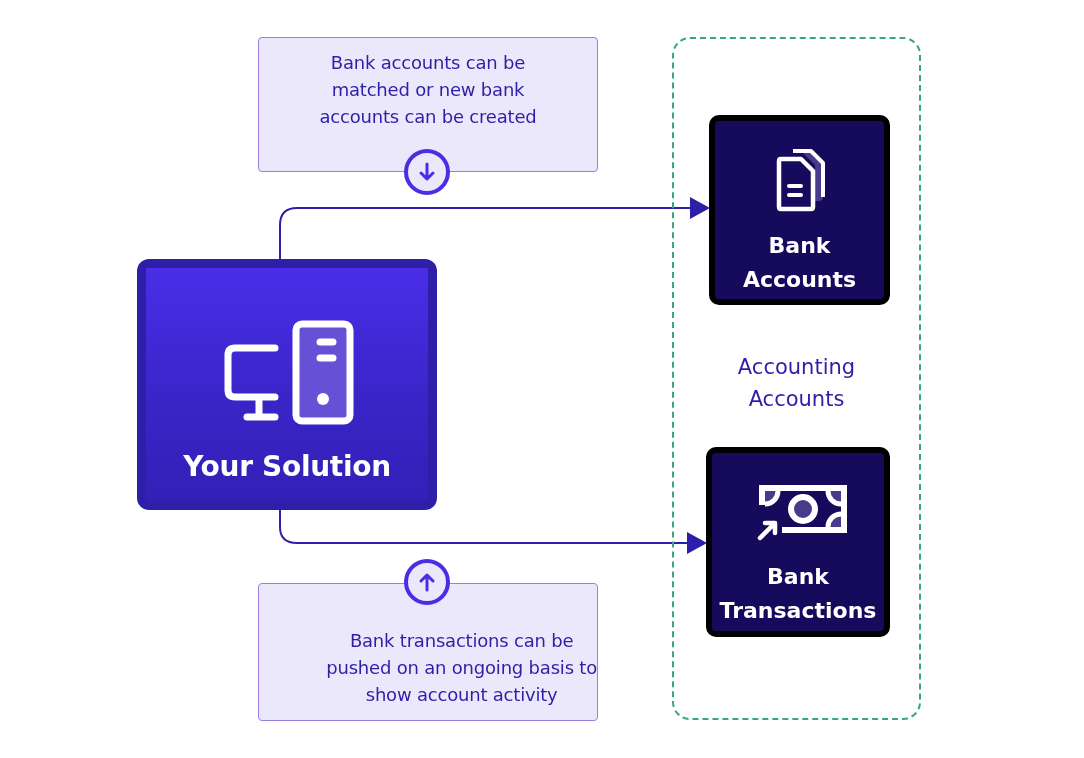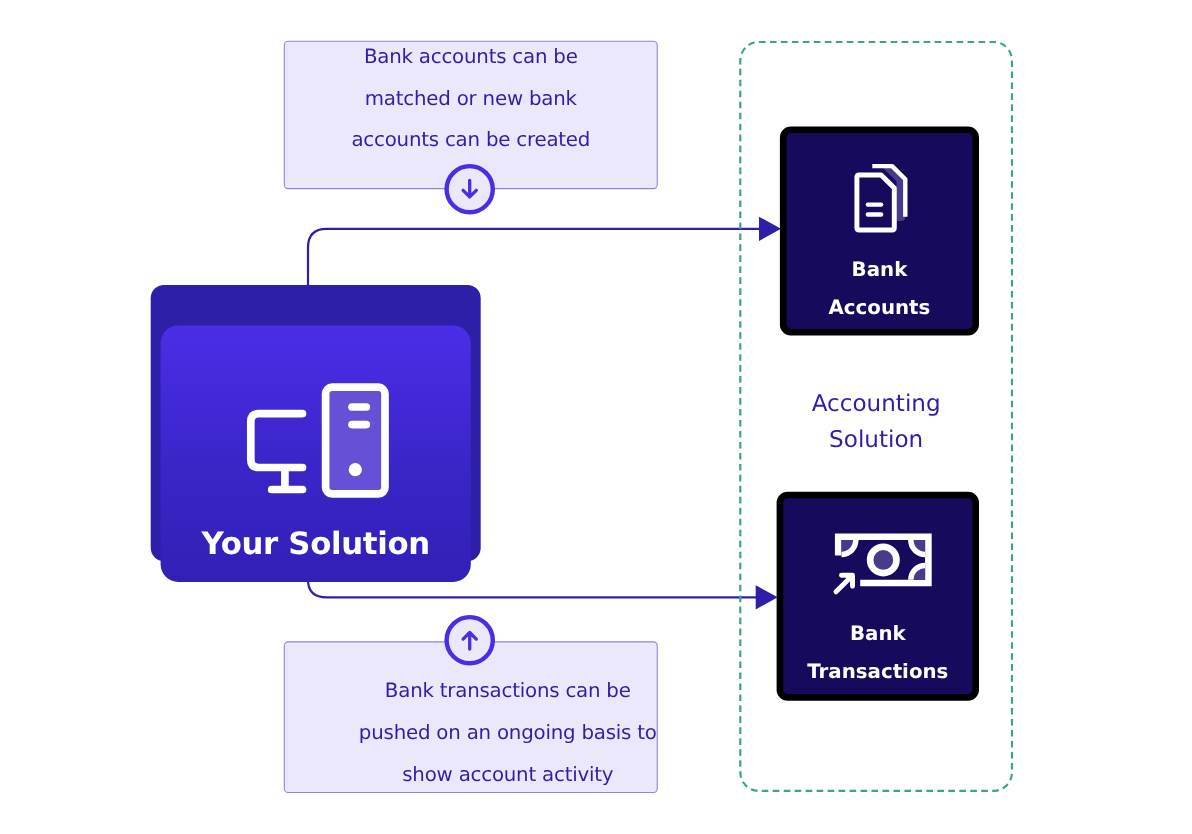--- a/index.html
+++ b/index.html
@@ -4,53 +4,53 @@
 <style>
   html, body { margin: 0; padding: 0; background: #ffffff; }
   body { width: 1084px; height: 758px; position: relative; overflow: hidden;
          font-family: "DejaVu Sans", "Liberation Sans", sans-serif; }
 
   
   #connectors { position: absolute; left: 0; top: 0; width: 1084px; height: 758px; pointer-events: none; }
 
   
   .note { position: absolute; left: 258px; width: 340px; background: #ebe8fb; border: 1px solid #9b7ee0;
-          border-radius: 4px; box-sizing: border-box; color: #2e1fa8; font-size: 18px; line-height: 38px;
+          border-radius: 4px; box-sizing: border-box; color: #2e1fa8; font-size: 18px; line-height: 27px;
           text-align: center; display: flex; align-items: center; justify-content: center; }
   .note-top { top: 37px; height: 135px; padding-bottom: 30px; }
   .note-bottom { top: 583px; height: 138px; padding-top: 30px; justify-content: flex-end; }
   .note-text { white-space: pre-line; letter-spacing: -0.2px; }
 
   .circle-arrow { position: absolute; width: 46px; height: 46px; border-radius: 50%; background: #ebe8fb;
                   border: 4px solid #4b2de4; box-sizing: border-box; display: flex; align-items: center; justify-content: center; }
   .circle-down { left: 404px; top: 149px; }
   .circle-up { left: 404px; top: 559px; }
 
   
   .solution { position: absolute; left: 137px; top: 259px; width: 300px; height: 251px; border-radius: 12px;
               background: #2e1fa8; box-sizing: border-box; padding: 9px; }
-  .solution-inner { width: 100%; height: 100%; border-radius: 16px;
+  .solution-inner { width: 100%; height: 100%; border-radius: 1px;
                     background: linear-gradient(180deg, #4a2ee8 0%, #3a25c8 55%, #3220b6 100%);
-                    position: relative; margin-top: 28px; }
+                    position: relative; }
   .solution-label { position: absolute; left: 0; right: 0; top: 182px; text-align: center; color: #ffffff;
                     font-size: 28px; font-weight: bold; letter-spacing: -0.3px; }
   .solution-icon { position: absolute; left: 73px; top: 49px; }
 
   
   .platform { position: absolute; left: 672px; top: 37px; width: 249px; height: 683px; border: 2px dashed #3aa77a;
               border-radius: 18px; box-sizing: border-box; }
   .platform-label { position: absolute; left: 672px; width: 249px; top: 351px; text-align: center; color: #2e1fa8;
                     font-size: 21px; line-height: 32px; white-space: pre-line; }
 
   
   .entity { position: absolute; background: #150a5c; border: 6px solid #000000; border-radius: 10px; box-sizing: border-box;
             color: #ffffff; text-align: center; }
   .entity-accounts { left: 709px; top: 115px; width: 181px; height: 190px; }
   .entity-transactions { left: 706px; top: 447px; width: 184px; height: 190px; }
-  .entity-label { position: absolute; left: 0; right: 0; font-size: 18px; font-weight: bold; line-height: 34px; white-space: pre-line; }
+  .entity-label { position: absolute; left: 0; right: 0; font-size: 22px; font-weight: bold; line-height: 34px; white-space: pre-line; }
   .entity-accounts .entity-label { top: 108px; }
   .entity-transactions .entity-label { top: 107px; }
   .entity-icon { position: absolute; }
   .entity-accounts .entity-icon { left: 56px; top: 24px; }
   .entity-transactions .entity-icon { left: 42px; top: 27px; }
 </style>
 </head>
 <body>
 
 <svg id="connectors" viewBox="0 0 1084 758">
@@ -94,21 +94,21 @@
       <line x1="101" y1="25" x2="114" y2="25" stroke="#ffffff" stroke-width="7" stroke-linecap="round"></line>
       <line x1="101" y1="41" x2="114" y2="41" stroke="#ffffff" stroke-width="7" stroke-linecap="round"></line>
       <circle cx="104" cy="82" r="6" fill="#ffffff"></circle>
     </svg>
     <div class="solution-label">Your Solution</div>
   </div>
 </div>
 
 <div class="platform"></div>
 <div class="platform-label">Accounting
-Solution</div>
+Accounts</div>
 
 <div class="entity entity-accounts">
   <svg class="entity-icon" width="60" height="68" viewBox="0 0 60 68">
     <path d="M24 6 L40 6 L52 18 L52 52 Q52 56 48 56 L44 56 L44 20 L30 6 Z" fill="#4a3a8c"></path>
     <path d="M22 6 L40 6 L52 18 L52 52" fill="none" stroke="#ffffff" stroke-width="4" stroke-linejoin="round"></path>
     <path d="M10 14 L30 14 L42 26 L42 62 Q42 64 40 64 L10 64 Q8 64 8 62 L8 16 Q8 14 10 14 Z" fill="#150a5c" stroke="#ffffff" stroke-width="4.5" stroke-linejoin="round"></path>
     <line x1="18" y1="41" x2="30" y2="41" stroke="#ffffff" stroke-width="4" stroke-linecap="round"></line>
     <line x1="18" y1="50" x2="30" y2="50" stroke="#ffffff" stroke-width="4" stroke-linecap="round"></line>
   </svg>
   <div class="entity-label">Bank

